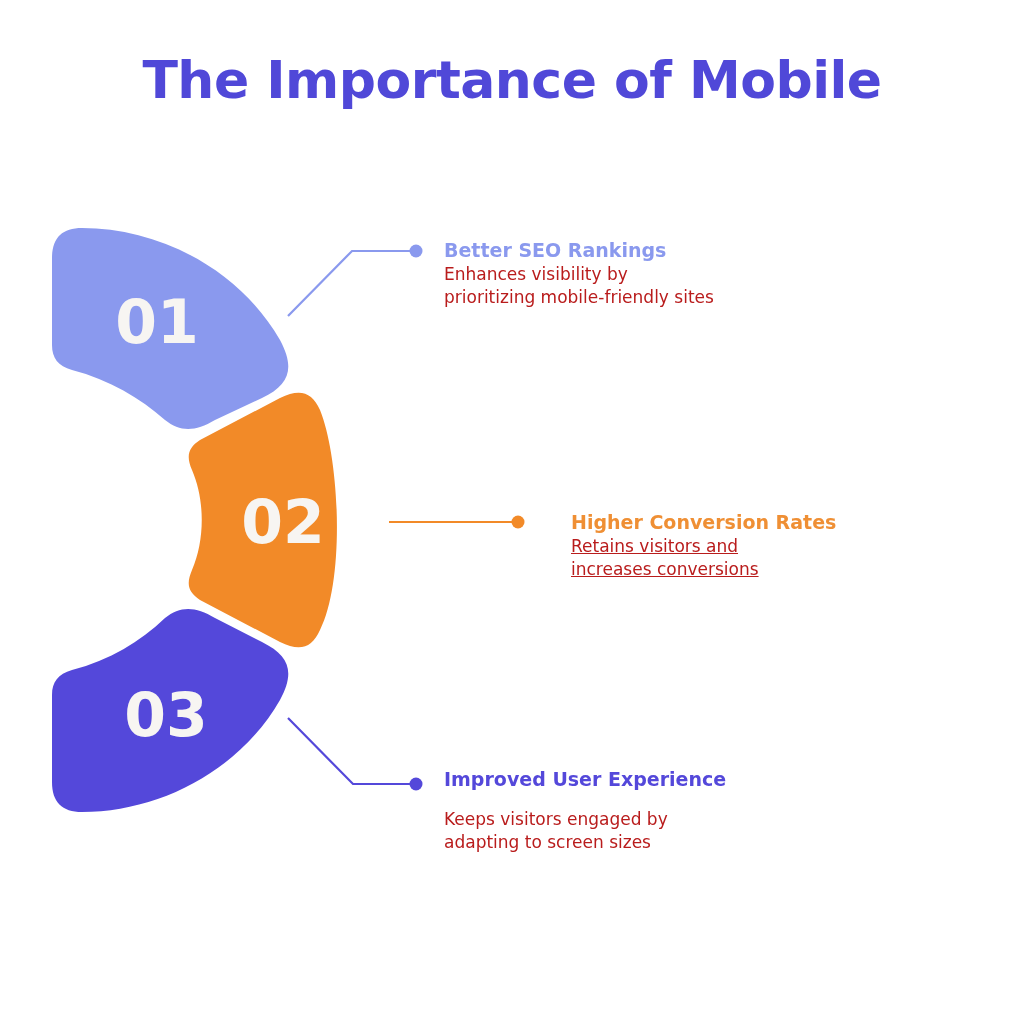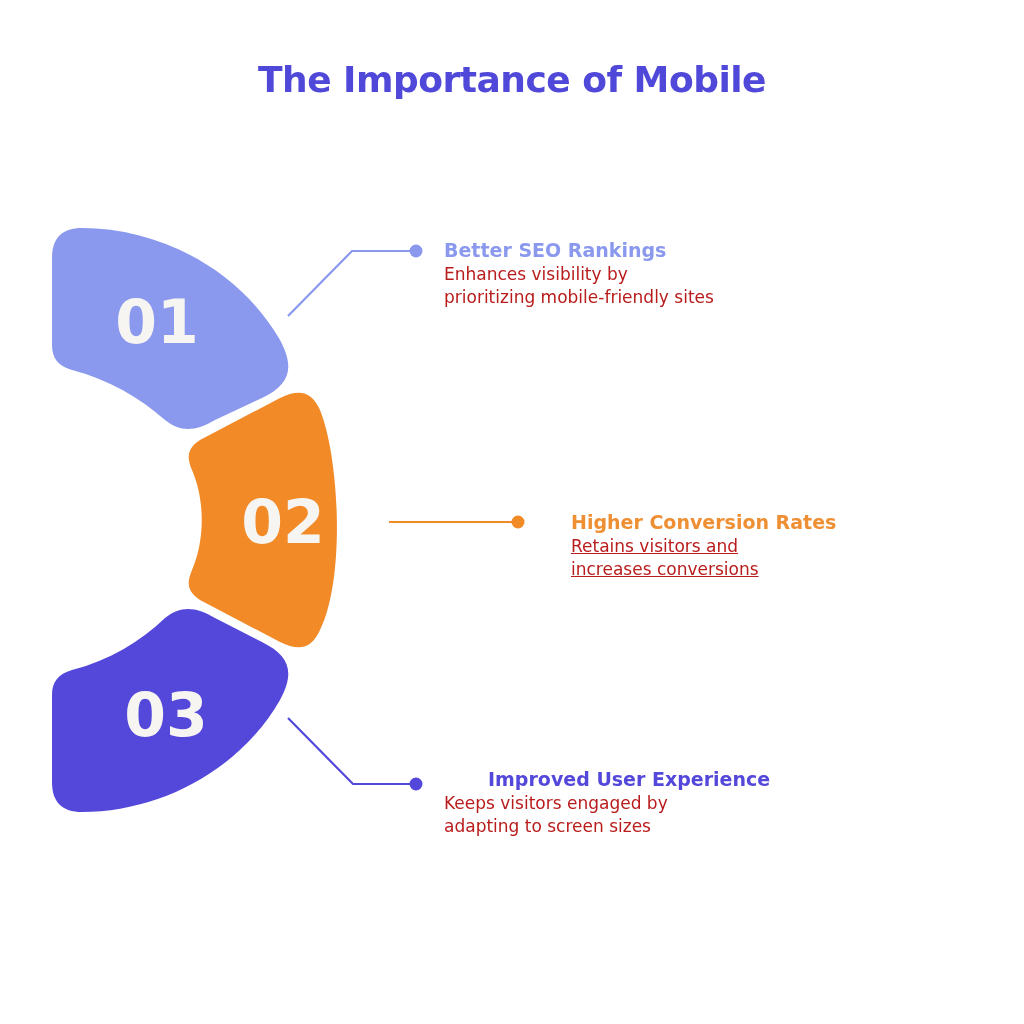--- a/index.html
+++ b/index.html
@@ -10,21 +10,21 @@
     overflow: hidden;
     font-family: "DejaVu Sans", "Liberation Sans", sans-serif;
   }
   .title-wrap {
     position: absolute;
     left: 0; top: 52px; width: 1024px;
     text-align: center;
     color: #5048d8;
   }
   .title-line1 {
-    font-size: 36px; font-weight: bold;
+    font-size: 52px; font-weight: bold;
     line-height: 56px; letter-spacing: -0.5px;
   }
   .title-line2 {
     font-size: 42px; font-weight: normal;
     line-height: 58px; letter-spacing: 0px;
   }
   svg.shapes { position: absolute; left: 0; top: 0; }
   .num {
     font-family: "DejaVu Sans", sans-serif;
     font-weight: bold; font-size: 60px; fill: #f7f5f2;
@@ -107,15 +107,15 @@
   <div class="heading" style="color:#8a99ee;">Better SEO Rankings</div>
   <div class="desc">Enhances visibility by prioritizing mobile-friendly sites</div>
 </div>
 
 <div class="item" style="left:571px; top:509px;">
   <div class="heading" style="color:#ef8f34;">Higher Conversion Rates</div>
   <div class="desc" style="width:230px;text-decoration:underline;">Retains visitors and increases conversions</div>
 </div>
 
 <div class="item" style="left:444px; top:766px;">
-  <div class="heading" style="color:#5448da;margin-left:44px;">Improved User Experience</div>
-  <div class="desc" style="width:262px;">Keeps visitors engaged by adapting to screen sizes</div>
+  <div class="heading" style="color:#5448da;">Improved User Experience</div>
+  <div class="desc" style="width:262px;margin-top:16px;">Keeps visitors engaged by adapting to screen sizes</div>
 </div>
 
 </body></html>

